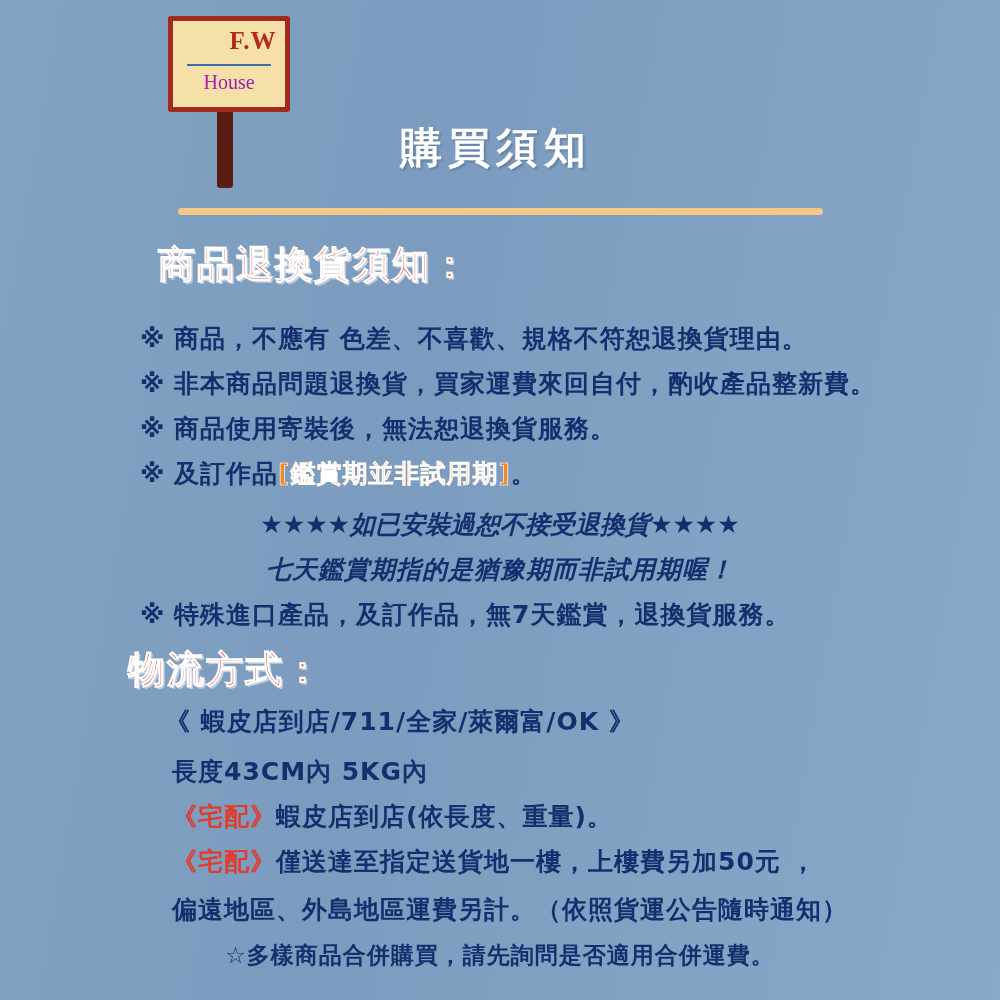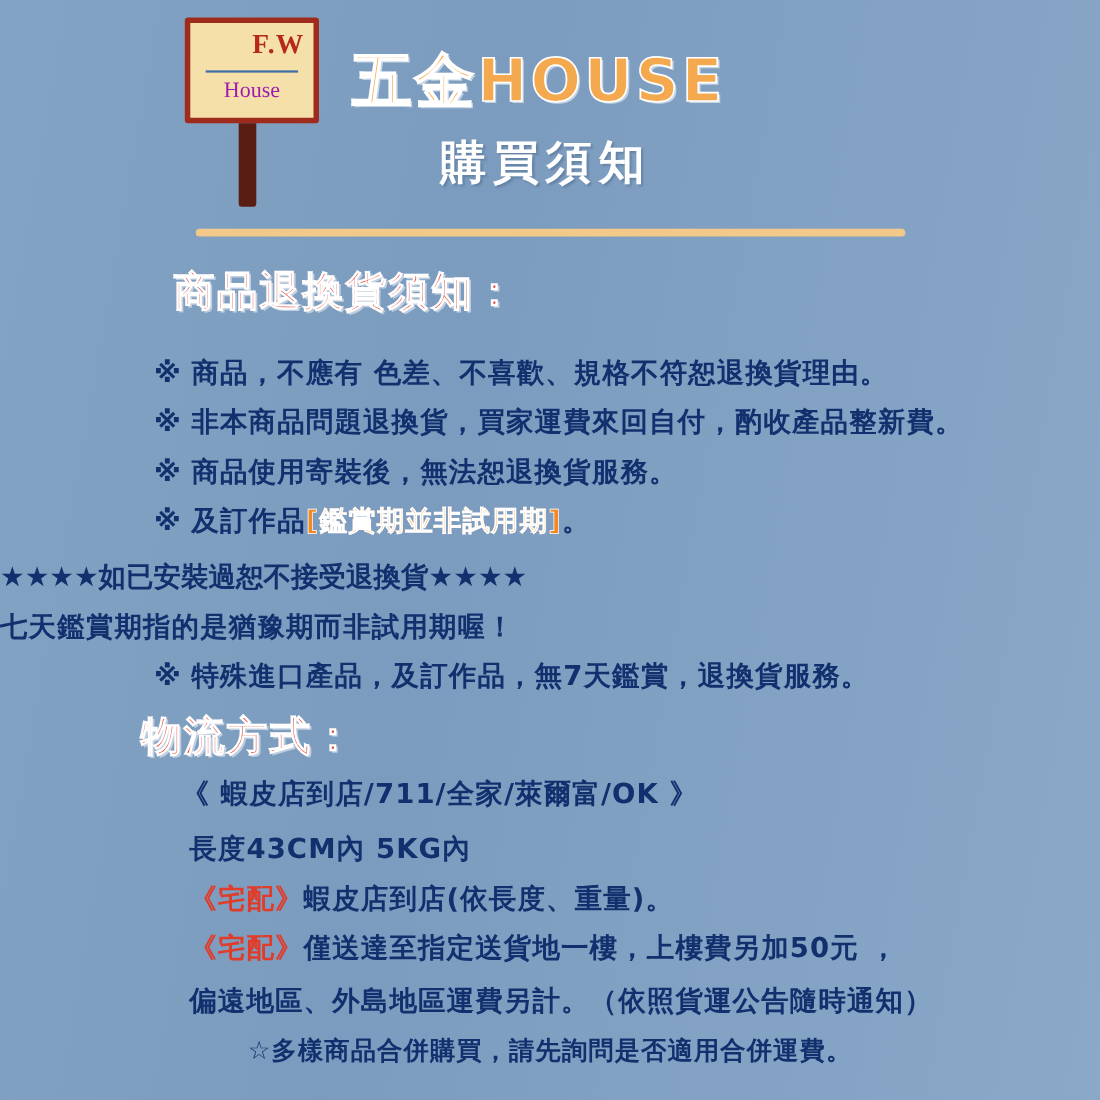--- a/index.html
+++ b/index.html
@@ -150,26 +150,27 @@
     color: #13306e;
   }
   .hl-orange {
     color: #f08a28;
     -webkit-text-stroke: 0.6px #ffffff;
   }
   .center-line {
     position: absolute;
     width: 1000px;
     left: 0;
-    text-align: left;
-    font-size: 25px;
-    font-weight: bold;
-    color: #13306e;
-    font-family: "DejaVu Sans", sans-serif;
-    letter-spacing: 1px;
+    text-align: center;
+    font-size: 25px;
+    font-weight: bold;
+    color: #13306e;
+    font-family: "DejaVu Sans", sans-serif;
+    letter-spacing: 1px;
+    font-style: italic;
   }
   .stars {
     letter-spacing: 0px;
   }
 
   .ship-line {
     position: absolute;
     left: 165px;
     font-size: 25px;
     font-weight: bold;
@@ -204,21 +205,20 @@
   <div class="header">
     <div class="sign">
       <div class="sign-board">
         <div class="sign-fw">F.W</div>
         <div class="sign-rule"></div>
         <div class="sign-house">House</div>
       </div>
       <div class="sign-post"></div>
     </div>
 
-    <div class="title-main">五金HOUSE</div>
     <div class="title-sub">購買須知</div>
   </div>
 
   <div class="divider"></div>
 
   <div class="section-title" id="returns-title">商品退換貨須知：</div>
 
   <div class="bullet-row" style="top:367px;">
     <span class="mark">※</span><span>非本商品問題退換貨，買家運費來回自付，酌收產品整新費。</span>
   </div>

